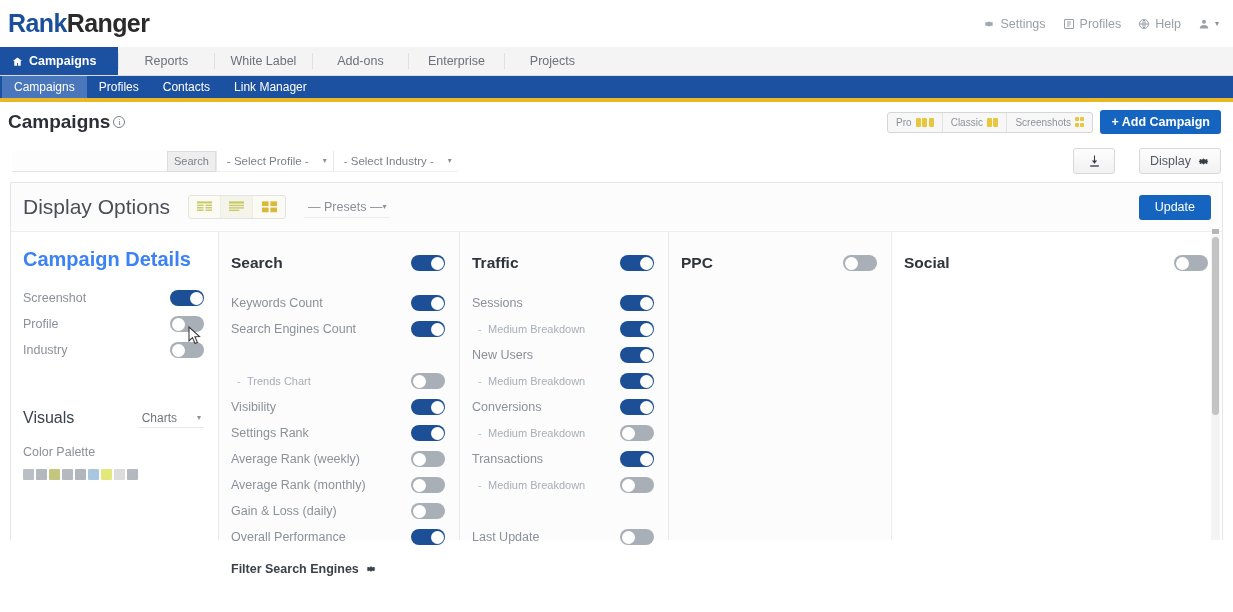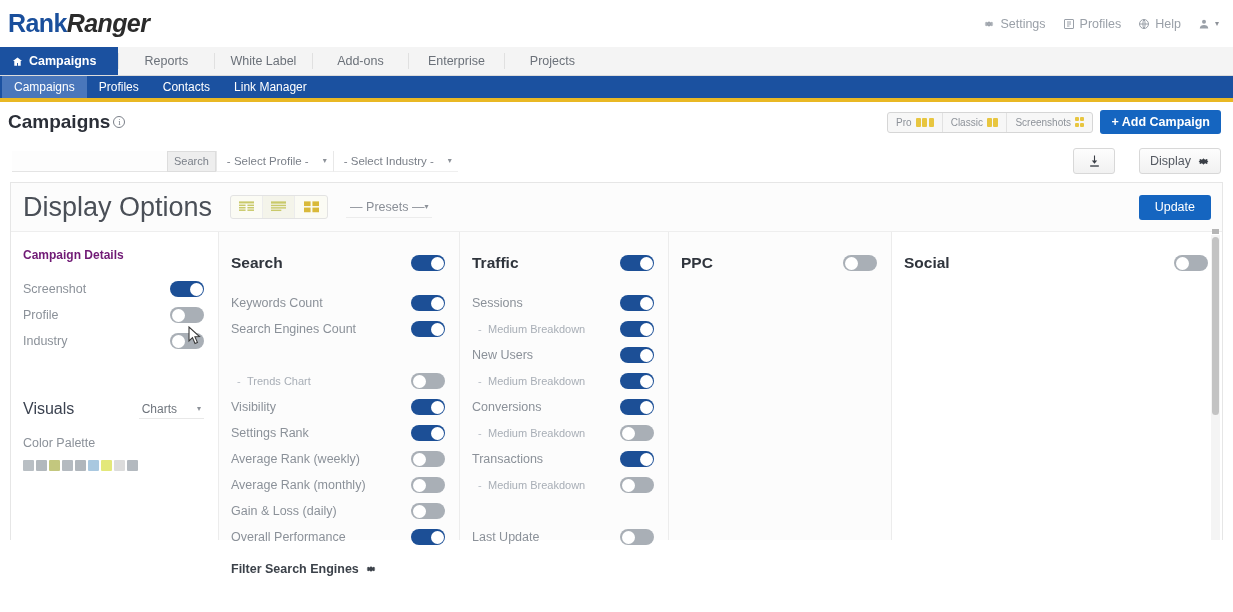--- a/index.html
+++ b/index.html
@@ -24,21 +24,21 @@
     padding: 0 14px 0 8px;
     position: relative;
   }
   .logo {
     font-size: 25px;
     font-weight: bold;
     letter-spacing: -0.6px;
     white-space: nowrap;
   }
   .logo .rank { color: #1a4f9c; }
-  .logo .ranger { color: #2b2b2b; font-style: italic; }
+  .logo .ranger { color: #2b2b2b; }
 
   .brand-right {
     display: flex;
     align-items: center;
     gap: 17px;
     color: #9aa0a8;
     font-size: 12.5px;
   }
   .brand-right .bitem {
     display: flex;
@@ -248,21 +248,21 @@
     display: flex;
     align-items: center;
     justify-content: space-between;
     padding: 0 11px 0 12px;
     background: #fcfcfc;
     border-bottom: 1px solid #eeeeee;
     flex: 0 0 auto;
   }
   .panel-head-left { display: flex; align-items: center; gap: 18px; }
   .do-title {
-    font-size: 27px;
+    font-size: 21px;
     color: #4a4f57;
     white-space: nowrap;
   }
   .iconset {
     display: flex;
     border: 1px solid #e3e3e3;
     border-radius: 3px;
     overflow: hidden;
     height: 24px;
     background: #fbfbf4;
@@ -309,23 +309,23 @@
     padding: 16px 14px 0 12px;
   }
   .col + .col { border-left: 1px solid #ececec; }
   .col.c1 { width: 207px; background: #ffffff; }
   .col.c2 { width: 241px; background: #fcfcfc; }
   .col.c3 { width: 209px; background: #fcfcfc; }
   .col.c4 { width: 223px; background: #fcfcfc; }
   .col.c5 { flex: 1; background: #ffffff; }
 
   .grp-title {
-    font-size: 12px;
+    font-size: 20px;
     font-weight: bold;
-    color: #701a75;
+    color: #3b82f6;
     margin: 0 0 14px 0;
     white-space: nowrap;
   }
   .row {
     display: flex;
     align-items: center;
     justify-content: space-between;
     height: 26px;
     gap: 8px;
   }

